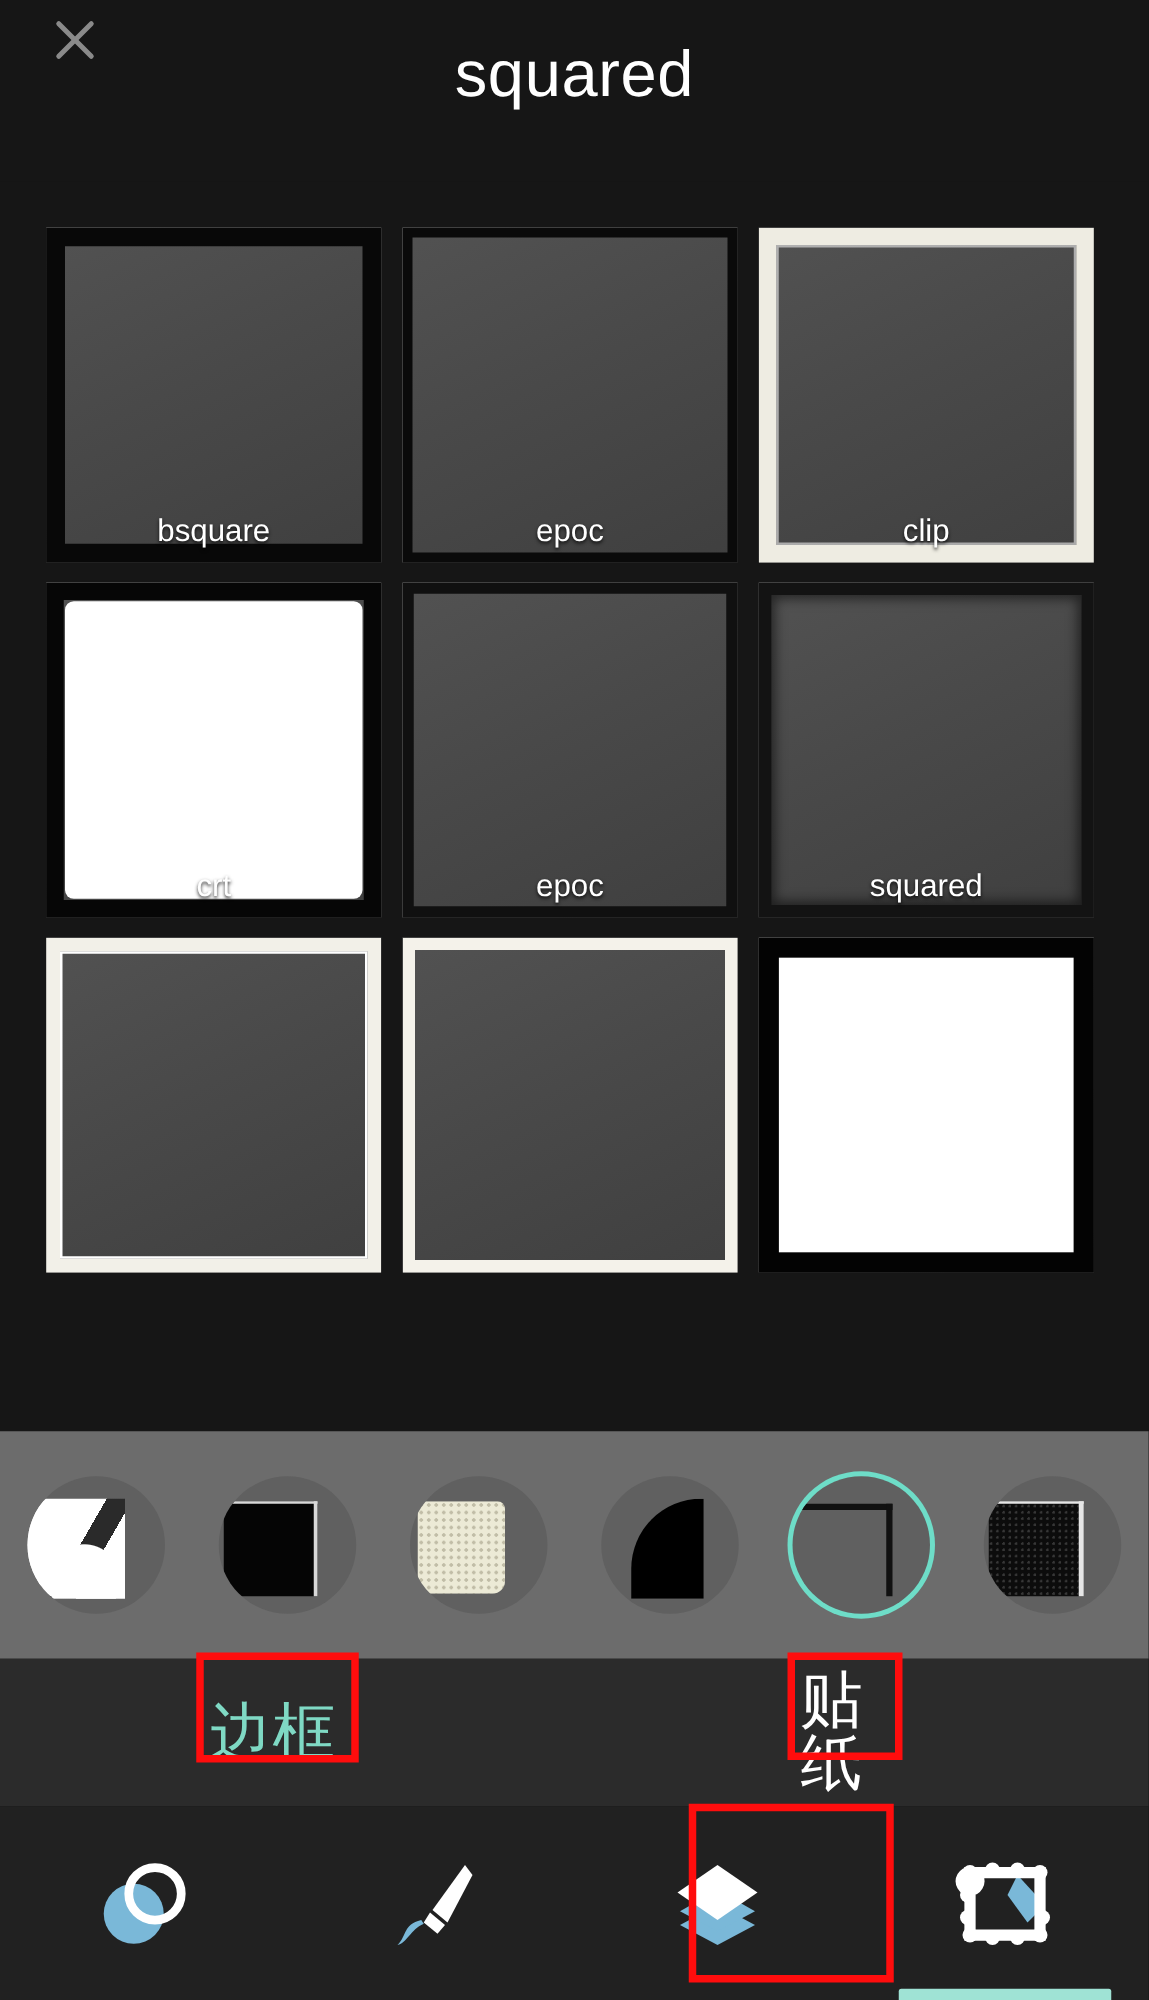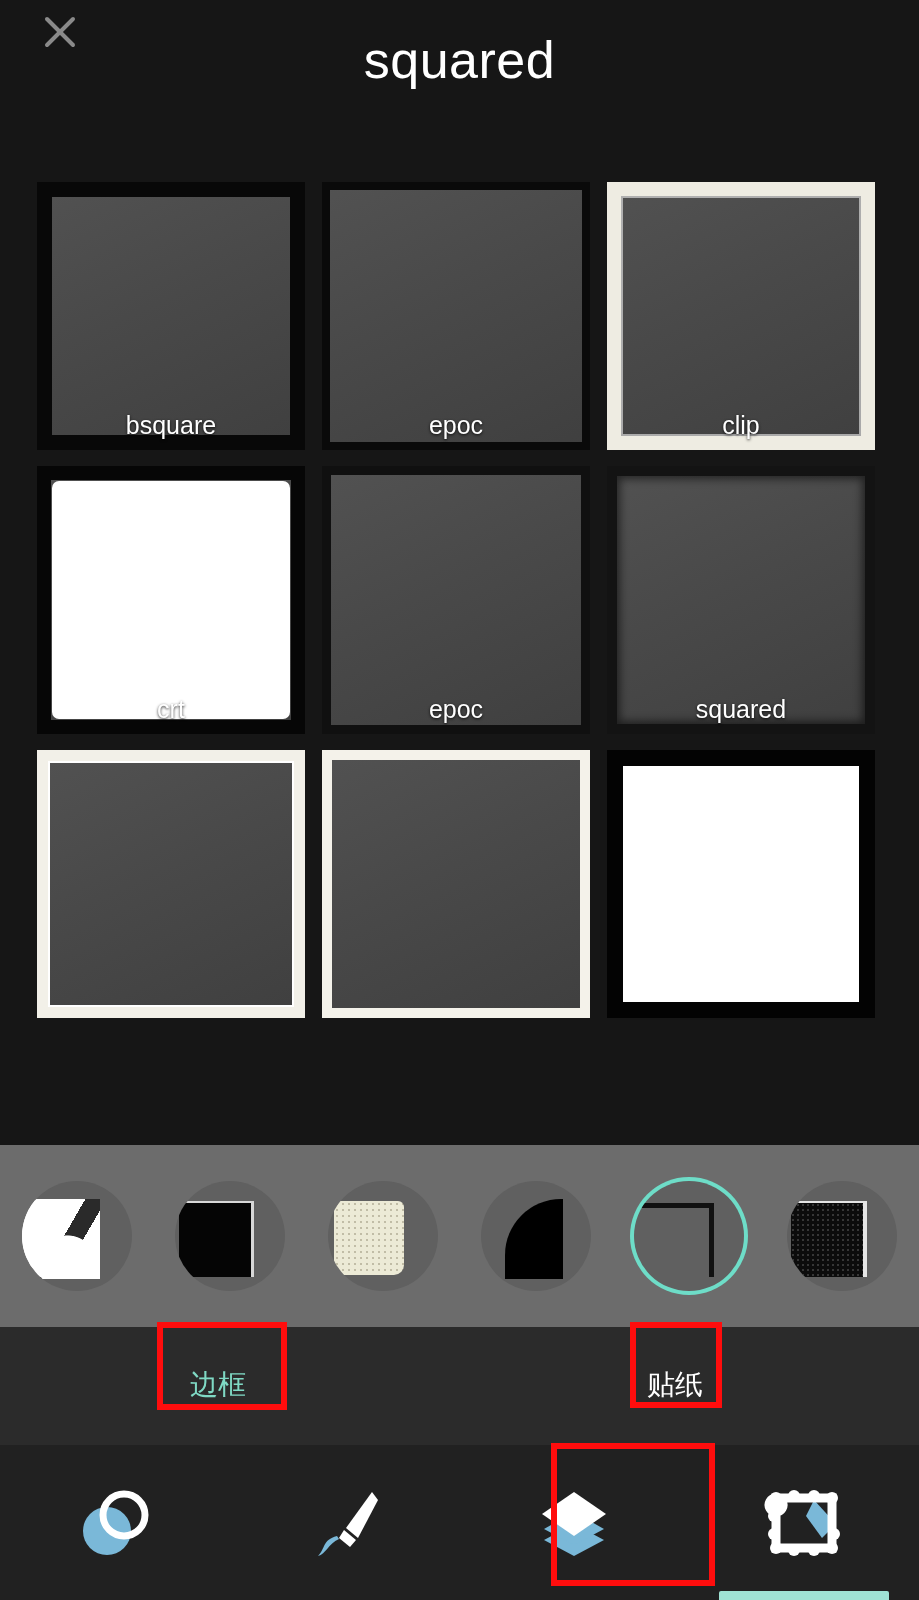--- a/index.html
+++ b/index.html
@@ -156,21 +156,21 @@
   }
 
   
   .tabrow{
     flex:0 0 118px;height:118px;background:#2b2b2b;
     position:relative;
     display:flex;align-items:center;
   }
   .tab{
     position:absolute;display:flex;align-items:center;justify-content:center;
-    font-size:28px;line-height:1;
+    font-size:50px;line-height:1;
   }
   .tab.active{color:#7fd9c4;}
   .tab.inactive{color:#ffffff;}
   #tab-frames{left:163px;top:25px;width:110px;height:66px;}
   #tab-stickers{left:640px;top:25px;width:70px;height:66px;font-family:Liberation Serif, serif;}
 
   
   .toolbar{
     flex:0 0 155px;height:155px;background:#212121;
     display:flex;align-items:center;position:relative;

